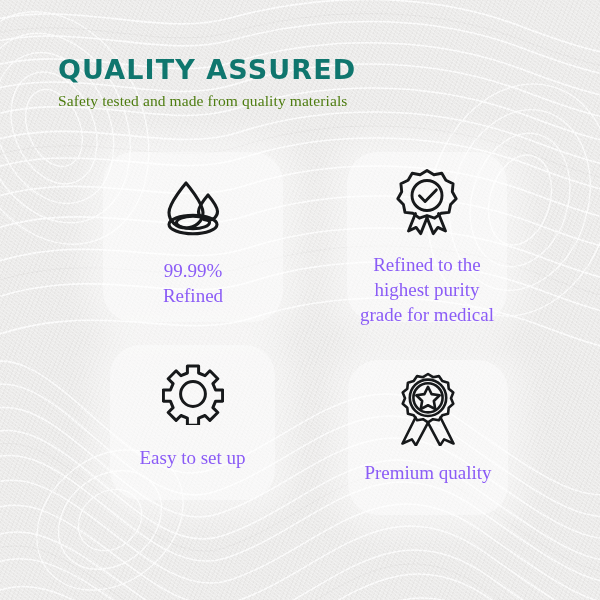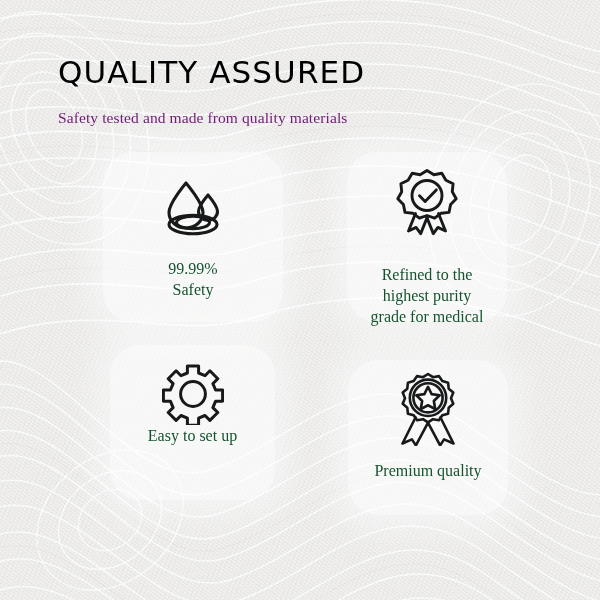--- a/index.html
+++ b/index.html
@@ -48,33 +48,33 @@
 
   
   .header {
     position: absolute;
     left: 58px;
     top: 56px;
     z-index: 3;
   }
   .title {
     font-family: "DejaVu Sans", sans-serif;
-    font-size: 31px;
-    font-weight: 400;
+    font-size: 27px;
+    font-weight: 700;
     letter-spacing: 1.1px;
-    color: #000000;
+    color: #0f766e;
     line-height: 1.05;
     white-space: nowrap;
   }
   .subtitle {
-    margin-top: 20px;
+    margin-top: 8px;
     font-family: "Liberation Serif", serif;
     font-size: 15.5px;
     font-weight: 400;
-    color: #701a75;
+    color: #4d7c0f;
     letter-spacing: .1px;
     white-space: nowrap;
   }
 
   
   .grid {
     position: absolute;
     left: 0;
     top: 0;
     width: 600px;
@@ -101,29 +101,29 @@
     display: flex;
     align-items: center;
     justify-content: center;
   }
   .card-3 .icon-wrap { margin-top: 18px; height: 62px; }
   .card-4 .icon-wrap { margin-top: 14px; height: 70px; }
   .card-2 .icon-wrap { margin-top: 16px; height: 68px; }
 
   .card-label {
     font-family: "Liberation Serif", serif;
-    font-size: 16px;
-    color: #14532d;
+    font-size: 19px;
+    color: #8b5cf6;
     text-align: center;
     line-height: 1.32;
     padding: 0 6px;
   }
   .card-1 .card-label { margin-top: 16px; }
-  .card-2 .card-label { margin-top: 28px; }
-  .card-3 .card-label { }
+  .card-2 .card-label { margin-top: 16px; }
+  .card-3 .card-label { margin-top: 20px; }
   .card-4 .card-label { margin-top: 16px; }
 
   
   .brand {
     position: absolute;
     right: 38px;
     bottom: 26px;
     z-index: 3;
     display: flex;
     align-items: flex-end;
@@ -223,21 +223,21 @@
       <div class="icon-wrap">
         <svg width="74" height="62" viewBox="0 0 74 62" fill="none" stroke="#17191b" stroke-width="3.1" stroke-linejoin="round" stroke-linecap="round">
           <path d="M30 5 C 30 5, 13 25, 13 34.5 C 13 43.2, 20.6 50, 30 50 C 39.4 50, 47 43.2, 47 34.5 C 47 25, 30 5, 30 5 Z"></path>
           <path d="M52 17 C 52 17, 42.5 28.2, 42.5 33.6 C 42.5 38.6, 46.8 42.4, 52 42.4 C 57.2 42.4, 61.5 38.6, 61.5 33.6 C 61.5 28.2, 52 17, 52 17 Z"></path>
           <ellipse cx="37" cy="46.5" rx="24" ry="9.2"></ellipse>
           <ellipse cx="37" cy="44.5" rx="16.5" ry="6.2"></ellipse>
         </svg>
       </div>
       <div class="card-label">
         <div>99.99%</div>
-        <div>Safety</div>
+        <div>Refined</div>
       </div>
     </div>
 
     <div class="card card-2">
       <div class="icon-wrap">
         <svg width="64" height="68" viewBox="0 0 64 68" fill="none" stroke="#17191b" stroke-width="2.9" stroke-linejoin="round" stroke-linecap="round">
           <path d="M32 2.5 l6.9 4.2 7.9 -1.4 4.1 6.9 7.2 3.5 -0.8 8 3.9 7.0 -5.6 5.8 -1.6 7.9 -8.0 0.9 -6.4 4.9 -7.6 -2.7 -7.6 2.7 -6.4 -4.9 -8.0 -0.9 -1.6 -7.9 -5.6 -5.8 3.9 -7.0 -0.8 -8 7.2 -3.5 4.1 -6.9 7.9 1.4 Z"></path>
           <circle cx="32" cy="27.5" r="15"></circle>
           <path d="M24.5 27.8 l5.6 5.7 11.2 -11.6"></path>
           <path d="M20.5 45.5 L13.5 63 l7.6 -3.6 4.6 6.2 6.6 -16.6"></path>

